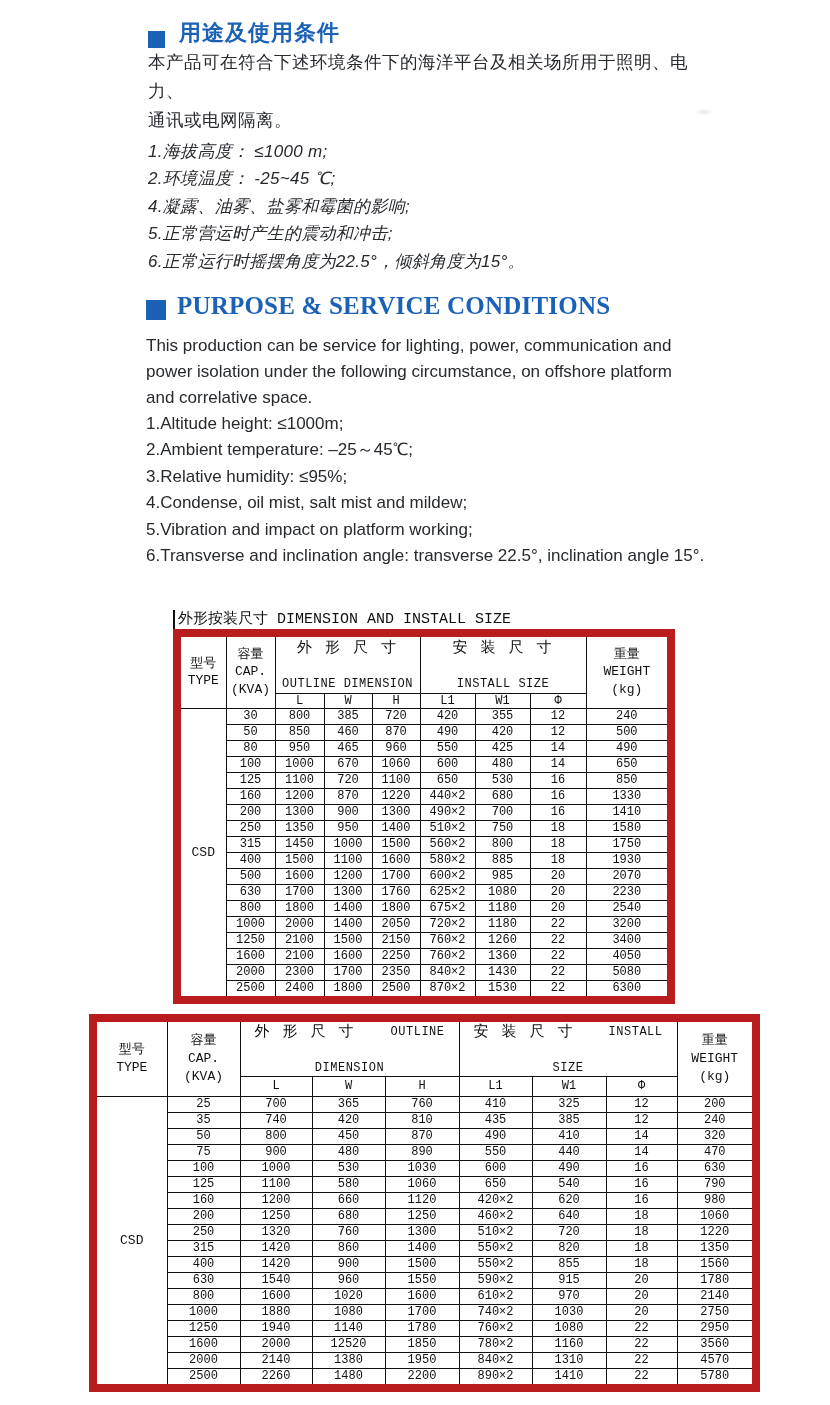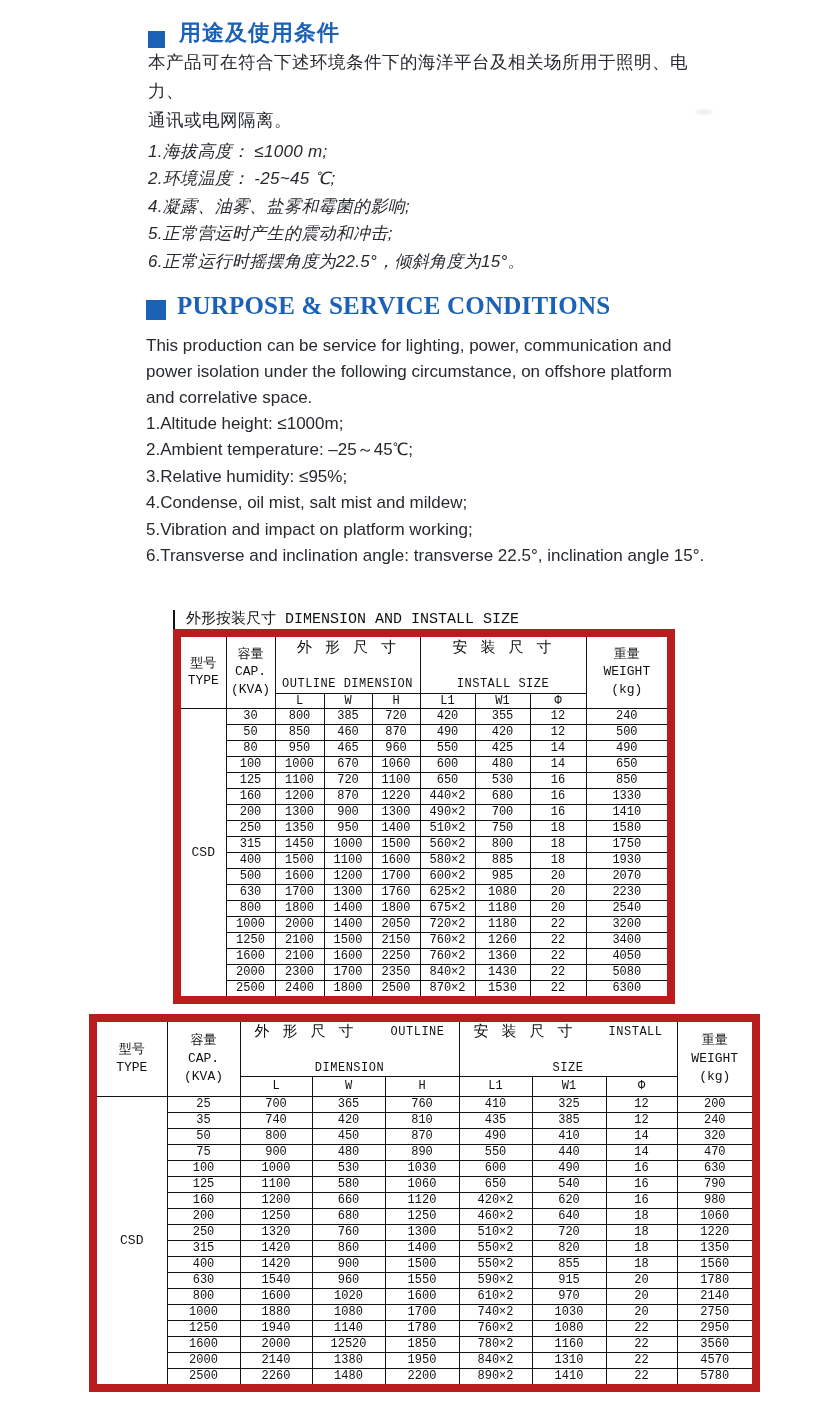--- a/index.html
+++ b/index.html
@@ -42,21 +42,21 @@
 
   
   .table-block { position: absolute; }
   .t1 { left: 173px; top: 610px; width: 494px; }
   .t2 { left: 89px;  top: 1014px; width: 663px; }
 
   .t1-title {
     font-family: "Liberation Mono", monospace;
     font-size: 15px; line-height: 19px; height: 19px;
     color: #111; white-space: nowrap;
-    border-left: 2px solid #111; padding-left: 11px;
+    border-left: 2px solid #111; padding-left: 3px;
   }
 
   table.dim-table {
     border-collapse: collapse; table-layout: fixed;
     border: 8px solid #b91c1c;
     font-family: "Liberation Mono", monospace;
     color: #111; width: 100%;
   }
   table.dim-table th, table.dim-table td {
     border: 1px solid #111; text-align: center; vertical-align: middle;

